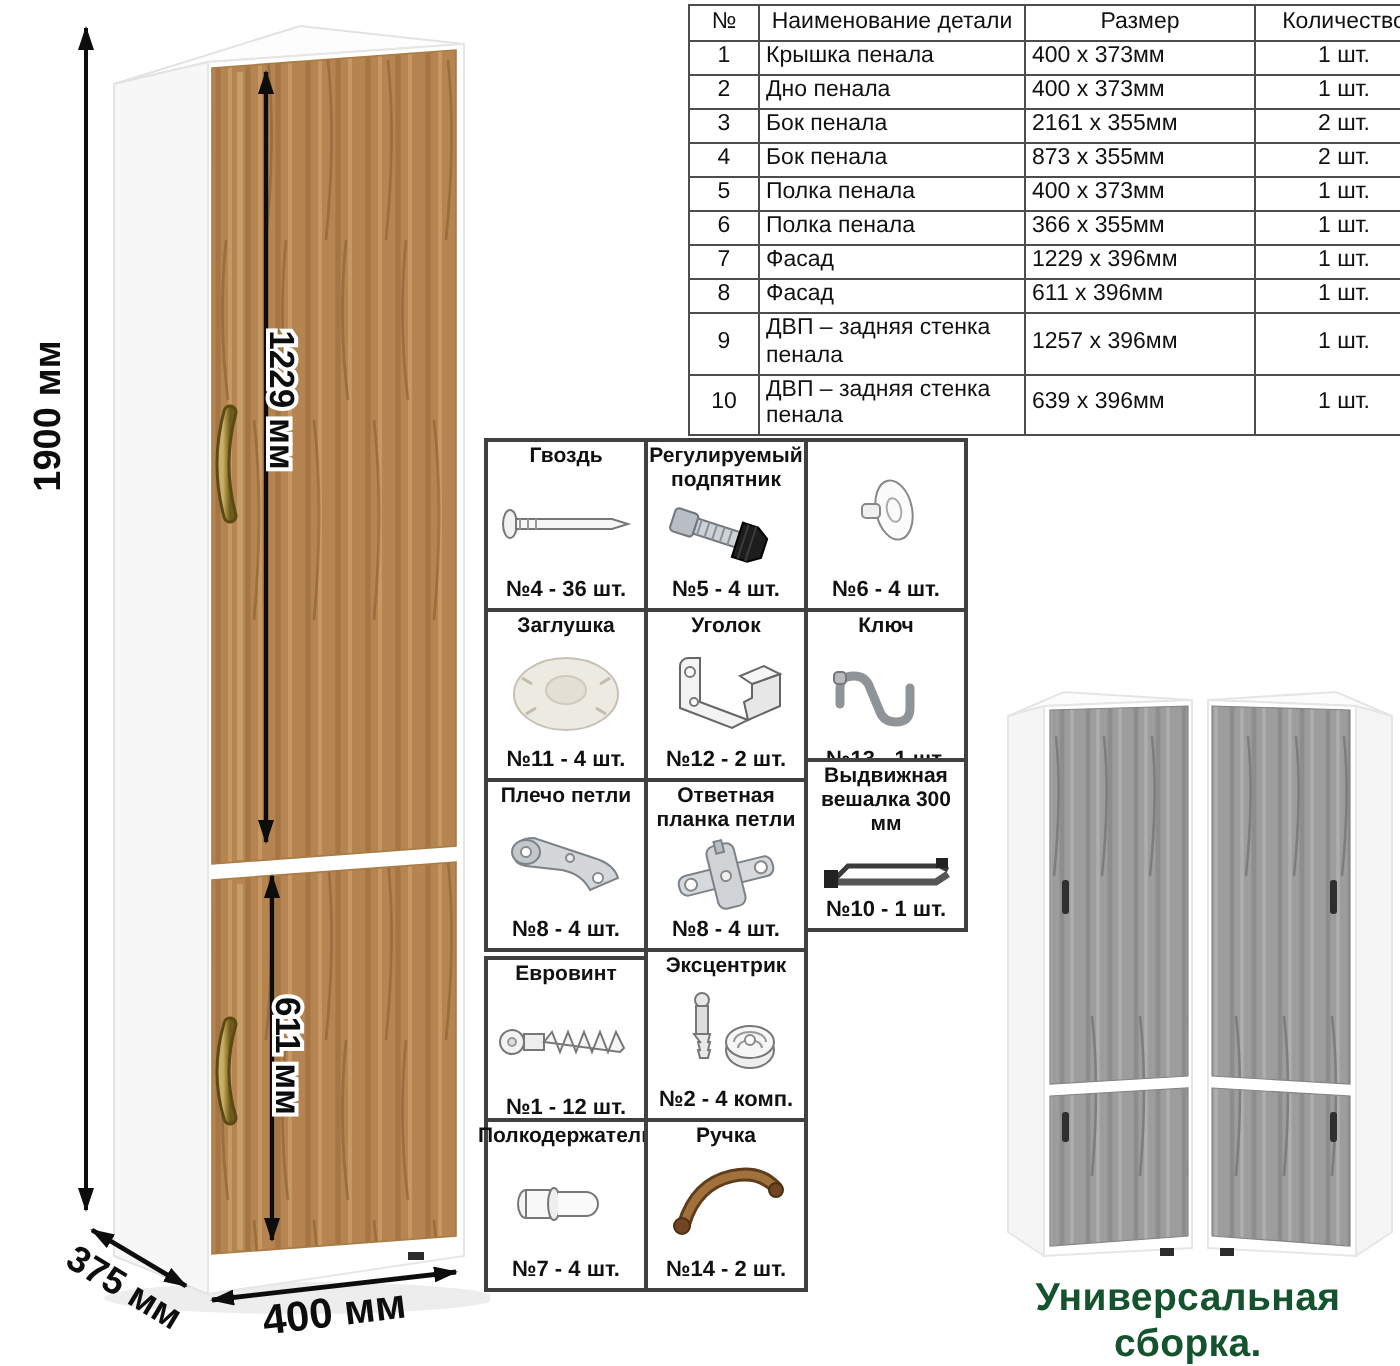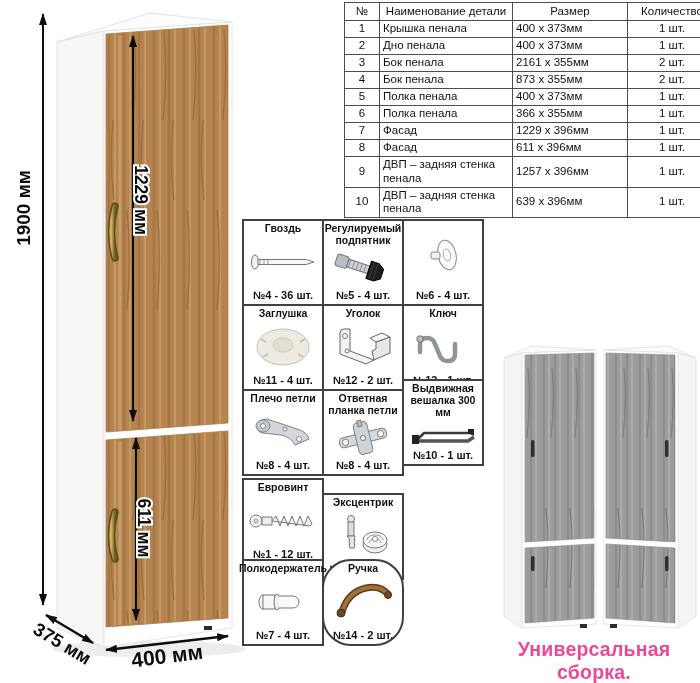--- a/index.html
+++ b/index.html
@@ -20,21 +20,21 @@
   
   #hardware-grid{position:absolute;left:242px;top:219px;width:246px;height:434px;}
   .hw-cell{position:absolute;width:82px;height:87px;border:2px solid #404040;background:#fff;
            box-sizing:border-box;display:flex;flex-direction:column;align-items:center;}
   .hw-title{font-weight:bold;font-size:10.5px;line-height:1.12;text-align:center;padding:2px 1px 0 1px;}
   .hw-icon{flex:1;display:flex;align-items:center;justify-content:center;overflow:hidden;}
   .hw-qty{font-weight:bold;font-size:11px;padding-bottom:3px;white-space:nowrap;}
 
   
   #assembly-caption{position:absolute;left:488px;top:638px;width:212px;text-align:center;
-                    font-size:19.5px;font-weight:bold;color:#ec4899;letter-spacing:.2px;}
+                    font-size:19.5px;font-weight:bold;color:#14532d;letter-spacing:.2px;}
 
   svg{display:block;}
   .dimtext{font-family:"Liberation Sans",sans-serif;font-weight:bold;fill:#0d0d0d;}
   .halo{stroke:#ffffff;stroke-width:4px;paint-order:stroke;}
 </style>
 </head>
 <body>
 
 <div id="stage">
 
@@ -295,21 +295,21 @@
         <svg width="70" height="26" viewBox="0 0 70 26">
             <circle cx="8" cy="13" r="6" fill="#f2f2f2" stroke="#777"></circle>
             <circle cx="8" cy="13" r="2" fill="#ddd" stroke="#999"></circle>
             <path d="M14,9 h10 v8 h-10 z" fill="#eee" stroke="#777"></path>
             <path d="M24,13 l4,-5 l4,10 l4,-10 l4,10 l4,-10 l4,10 l4,-10 l4,10 l4,-10 l4,8 l-2,2 z" fill="#f5f5f5" stroke="#777" stroke-width="1"></path>
           </svg>
       </div>
       <div class="hw-qty">№1 - 12 шт.</div>
     </div>
 
-    <div class="hw-cell" style="left:80px;top:255px;margin-top:19px;">
+    <div class="hw-cell" style="left:80px;top:255px;">
       <div class="hw-title">Эксцентрик</div>
       <div class="hw-icon">
         <svg width="60" height="44" viewBox="0 0 60 44">
             <circle cx="18" cy="5" r="3.5" fill="#e8e8e8" stroke="#777"></circle>
             <rect x="15" y="8" width="6" height="14" fill="#ddd" stroke="#777"></rect>
             <path d="M14,22 h8 l-1,4 h1 l-1,4 h1 l-1,4 h-4 l-1,-4 h1 l-1,-4 h1 z" fill="#e8e8e8" stroke="#777"></path>
             <ellipse cx="42" cy="30" rx="12" ry="9" fill="#eee" stroke="#777"></ellipse>
             <ellipse cx="42" cy="26" rx="12" ry="8" fill="#f6f6f6" stroke="#777"></ellipse>
             <path d="M34,26 a8,5 0 0 1 16,0 M36,29 a6,4 0 0 1 12,0" fill="none" stroke="#999"></path>
             <circle cx="42" cy="25" r="2.5" fill="#fff" stroke="#888"></circle>
@@ -325,21 +325,21 @@
         <svg width="58" height="24" viewBox="0 0 58 24">
             <ellipse cx="9" cy="12" rx="4" ry="7" fill="#f4f4f4" stroke="#777"></ellipse>
             <rect x="9" y="5" width="12" height="14" fill="#f8f8f8" stroke="#777"></rect>
             <ellipse cx="23" cy="12" rx="3" ry="8" fill="#eee" stroke="#777"></ellipse>
             <path d="M25,6 h14 a6,6 0 0 1 0,12 h-14" fill="#fafafa" stroke="#777"></path>
           </svg>
       </div>
       <div class="hw-qty">№7 - 4 шт.</div>
     </div>
 
-    <div class="hw-cell" style="left:80px;top:340px;border-radius:29px;">
+    <div class="hw-cell" style="left:80px;top:340px;">
       <div class="hw-title">Ручка</div>
       <div class="hw-icon">
         <svg width="62" height="40" viewBox="0 0 62 40">
             <path d="M10,30 q6,-20 24,-24 q14,-3 22,6" fill="none" stroke="#5f3c1c" stroke-width="7" stroke-linecap="round"></path>
             <path d="M10,30 q6,-20 24,-24 q14,-3 22,6" fill="none" stroke="#a0713a" stroke-width="4" stroke-linecap="round"></path>
             <circle cx="9" cy="31" r="4" fill="#6f4621" stroke="#4c2f14"></circle>
             <circle cx="56" cy="13" r="3.5" fill="#6f4621" stroke="#4c2f14"></circle>
           </svg>
       </div>
       <div class="hw-qty">№14 - 2 шт.</div>

